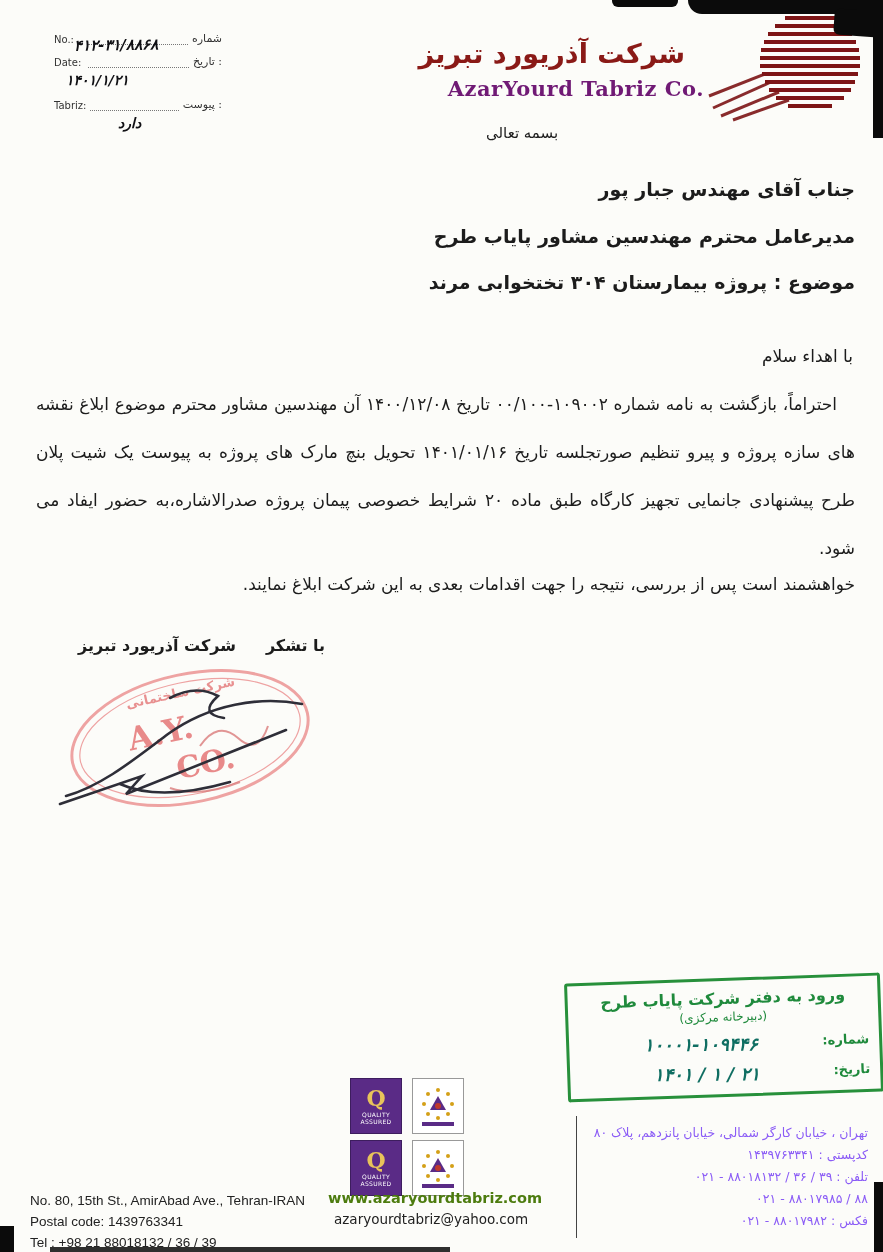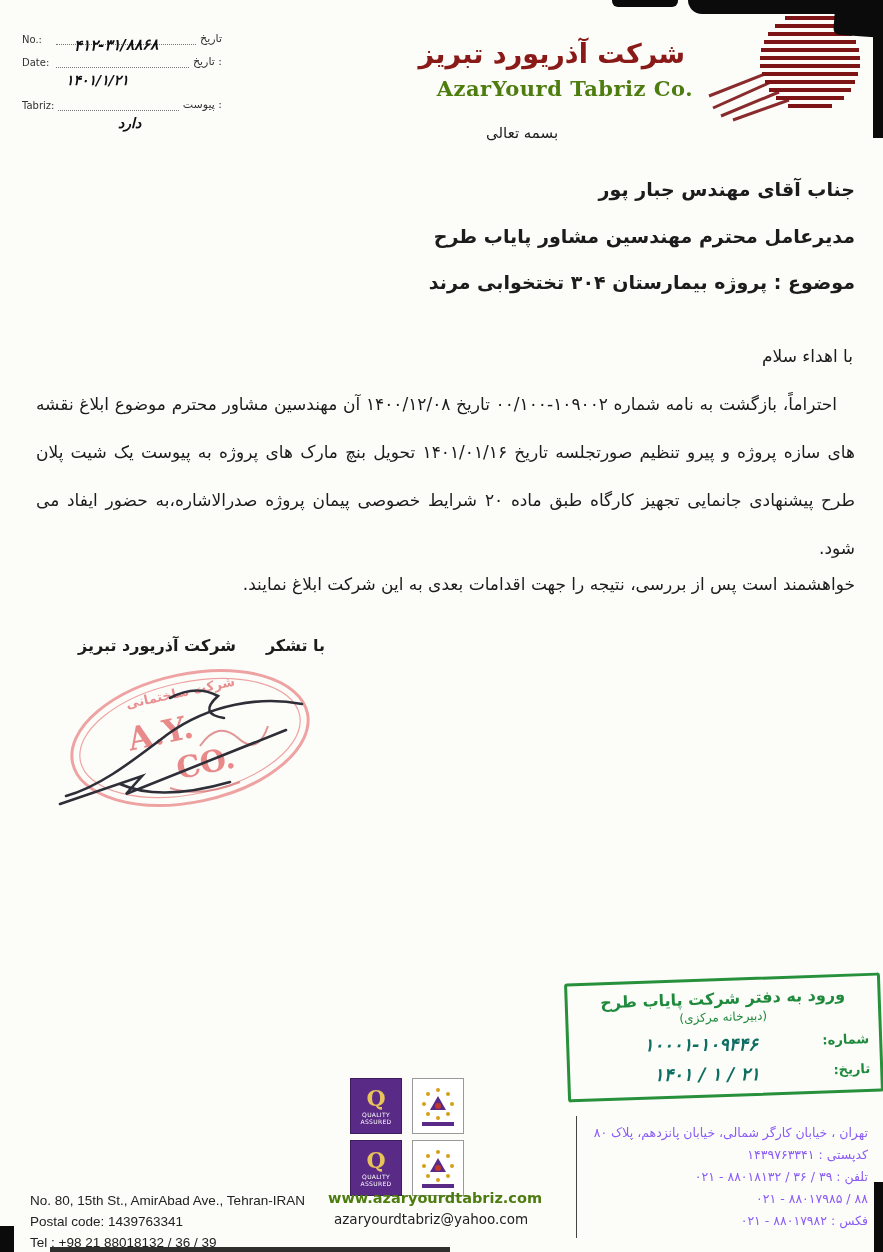--- a/index.html
+++ b/index.html
@@ -3,31 +3,31 @@
 <meta charset="utf-8">
 <style>
   html,body{margin:0;padding:0;background:#9a9a9a;}
   .page{position:relative;width:883px;height:1252px;background:#fcfcf9;overflow:hidden;
         font-family:"DejaVu Sans",sans-serif;color:#1c1c1c;margin:0 auto;}
 
   
   .refblock{position:absolute;left:22px;top:26px;width:200px;font-size:10px;color:#333;}
   .refrow{display:flex;align-items:flex-end;height:19px;margin-bottom:4px;}
   .refrow .dots{flex:1;border-bottom:1px dotted #777;margin:0 4px;height:11px;}
-  .ref-en{min-width:30px;}
+  .ref-en{min-width:30px;margin-left:32px;}
   .ref-fa{font-size:11px;}
   .hw{font-weight:bold;font-style:italic;color:#101014;}
   .ref-hw-no{position:absolute;left:52px;top:10px;font-size:15px;transform:rotate(-1deg);letter-spacing:1px;}
   .ref-hw-date{padding-left:44px;font-size:14px;height:20px;}
   .ref-hw-annex{padding-left:96px;font-size:14px;margin-top:2px;}
 
   
   .company-name-fa{position:absolute;right:198px;top:38px;font-size:27px;font-weight:bold;color:#8a1a17;direction:rtl;}
-  .company-name-en{position:absolute;right:190px;top:76px;font-size:21px;font-weight:bold;
-        font-family:"DejaVu Serif",serif;color:#4d7c0f;letter-spacing:.5px;}
+  .company-name-en{position:absolute;right:179px;top:76px;font-size:21px;font-weight:bold;
+        font-family:"DejaVu Serif",serif;color:#701a75;letter-spacing:.5px;}
   .logo{position:absolute;right:6px;top:4px;}
   .bismillah{position:absolute;left:486px;top:124px;font-size:15px;direction:rtl;}
 
   
   .rtl{direction:rtl;}
   .line-bold{font-weight:bold;}
   .recipient1{position:absolute;right:28px;top:178px;font-size:19px;}
   .recipient2{position:absolute;right:28px;top:225px;font-size:19px;}
   .subject{position:absolute;right:28px;top:271px;font-size:19px;}
   .salutation{position:absolute;right:30px;top:346px;font-size:17px;}
@@ -73,21 +73,21 @@
 </head>
 <body>
 
 <div class="page">
 
   <div class="refblock">
     <div class="hw ref-hw-no">۴۱۲-۳۱/۸۸۶۸</div>
     <div class="refrow">
       <span class="ref-en">No.:</span>
       <span class="dots"></span>
-      <span class="ref-fa">تاریخ</span>
+      <span class="ref-fa">شماره</span>
     </div>
     <div class="refrow">
       <span class="ref-en">Date:</span>
       <span class="dots"></span>
       <span class="ref-fa">تاریخ :</span>
     </div>
     <div class="hw ref-hw-date">۱۴۰۱/۱/۲۱</div>
     <div class="refrow">
       <span class="ref-en">Tabriz:</span>
       <span class="dots"></span>

